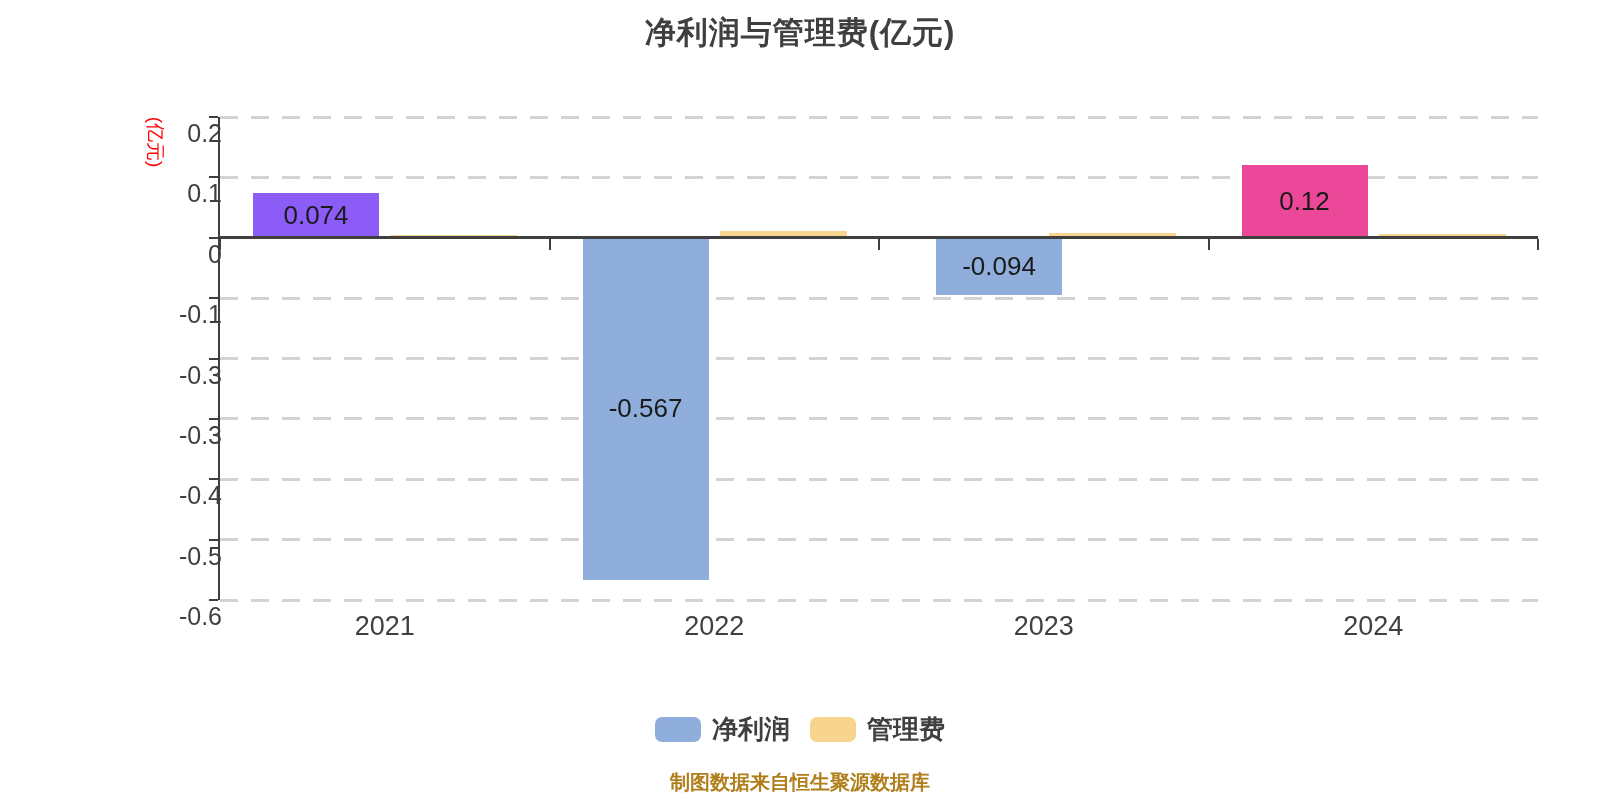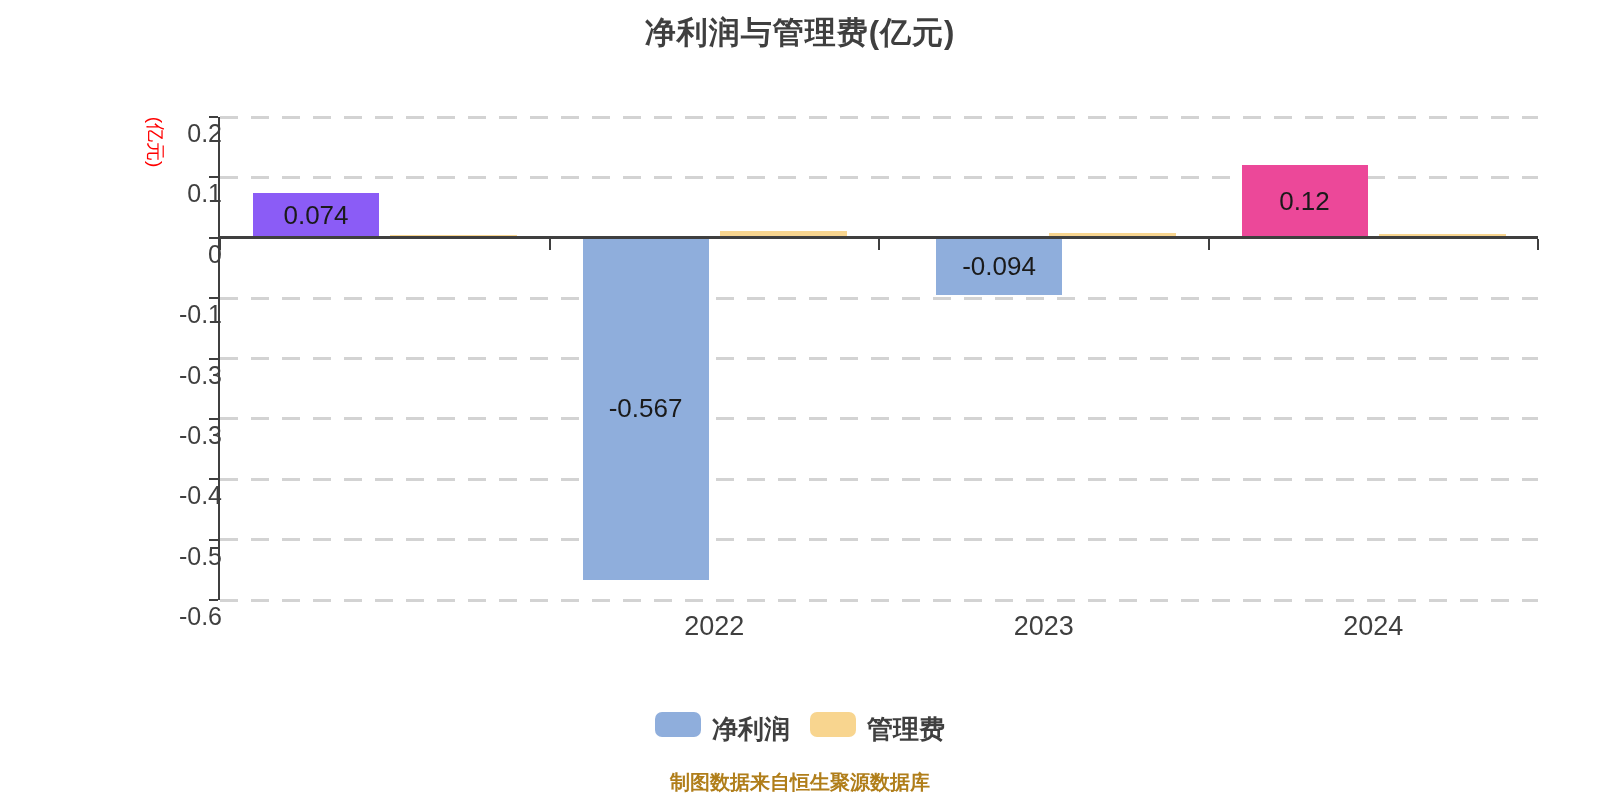--- a/index.html
+++ b/index.html
@@ -55,21 +55,21 @@
   .bar{
     position:absolute;display:flex;align-items:center;justify-content:center;z-index:3;
   }
   .bar-label{
     font-size:26px;color:var(--label-color);white-space:nowrap;
   }
   .legend{
     position:absolute;top:712px;left:0;width:100%;
     display:flex;justify-content:center;align-items:center;gap:20px;
   }
-  .legend-item{display:flex;gap:11px;}
+  .legend-item{display:flex;align-items:center;gap:11px;}
   .legend-swatch{width:46px;height:25px;border-radius:7px;}
   .legend-label{font-size:26px;font-weight:600;color:var(--text-color);}
   .footer-source{
     position:absolute;top:769px;left:0;width:100%;
     text-align:center;font-size:20px;font-weight:bold;
   }
 </style>
 </head>
 <body style="--axis-color: #3F3F3F; --grid-color: #D3D3D3; --text-color: #3F3F3F; --label-color: #1A1A1A;">
 
@@ -107,20 +107,21 @@
     <div class="y-tick" style="top: 361.25px;"></div>
     <div class="gridline" style="top: 421.125px;"></div>
     <div class="y-tick" style="top: 421.625px;"></div>
     <div class="gridline" style="top: 481.5px;"></div>
     <div class="y-tick" style="top: 482px;"></div>
     <div class="x-tick" style="left: -1px; top: 122.25px;"></div>
     <div class="x-tick" style="left: 328.5px; top: 122.25px;"></div>
     <div class="x-tick" style="left: 658px; top: 122.25px;"></div>
     <div class="x-tick" style="left: 987.5px; top: 122.25px;"></div>
     <div class="x-tick" style="left: 1317px; top: 122.25px;"></div>
+    <div class="x-label" style="left: 164.75px;">2021</div>
     <div class="bar" style="left: 33px; width: 126px; height: 44.6775px; top: 76.0725px; background: #8b5cf6;">
       <span class="bar-label">0.074</span>
     </div>
     <div class="bar" style="left: 170px; width: 127px; height: 3.01875px; top: 117.731px; background: rgb(248, 213, 143);"></div>
     <div class="x-label" style="left: 494.25px;">2022</div>
     <div class="bar" style="left: 362.5px; width: 126px; height: 342.326px; top: 120.75px; background: rgb(143, 174, 220);">
       <span class="bar-label">-0.567</span>
     </div>
     <div class="bar" style="left: 499.5px; width: 127px; height: 6.64125px; top: 114.109px; background: rgb(248, 213, 143);"></div>
     <div class="x-label" style="left: 823.75px;">2023</div>

